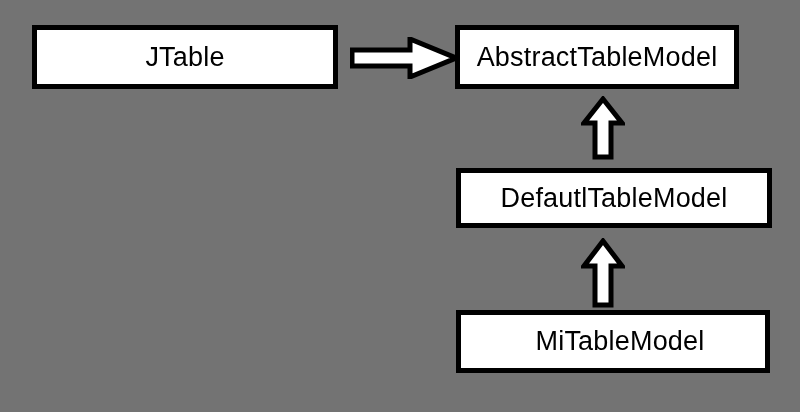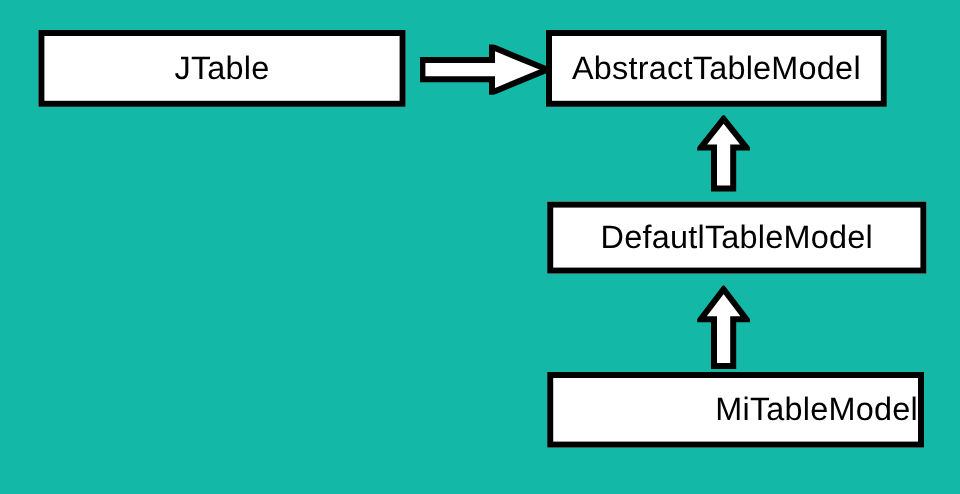--- a/index.html
+++ b/index.html
@@ -7,21 +7,21 @@
     padding: 0;
     background: #ffffff;
   }
   body {
     font-family: "Liberation Sans", "DejaVu Sans", sans-serif;
   }
   #canvas {
     position: relative;
     width: 800px;
     height: 412px;
-    background: #14b8a6;
+    background: #737373;
     overflow: hidden;
   }
   .node-box {
     position: absolute;
     box-sizing: border-box;
     background: #ffffff;
     border: 5px solid #000000;
     display: flex;
     align-items: center;
   }
@@ -29,21 +29,21 @@
     display: block;
     width: 100%;
     color: #000000;
     font-size: 27px;
     font-weight: 400;
     line-height: 1;
     letter-spacing: 0.2px;
     white-space: nowrap;
   }
   .align-center .node-label { text-align: center; }
-  .align-left   .node-label { text-align: right; padding-left: 14px; }
+  .align-left   .node-label { text-align: center; padding-left: 14px; }
 
   
   #box-jtable              { left: 32px;  top: 25px;  width: 306px; height: 64px; }
   #box-abstracttablemodel  { left: 455px; top: 25px;  width: 284px; height: 64px; }
   #box-defaulttablemodel   { left: 456px; top: 168px; width: 316px; height: 60px; }
   #box-mitablemodel        { left: 456px; top: 310px; width: 314px; height: 63px; }
 
   .arrow {
     position: absolute;
   }

